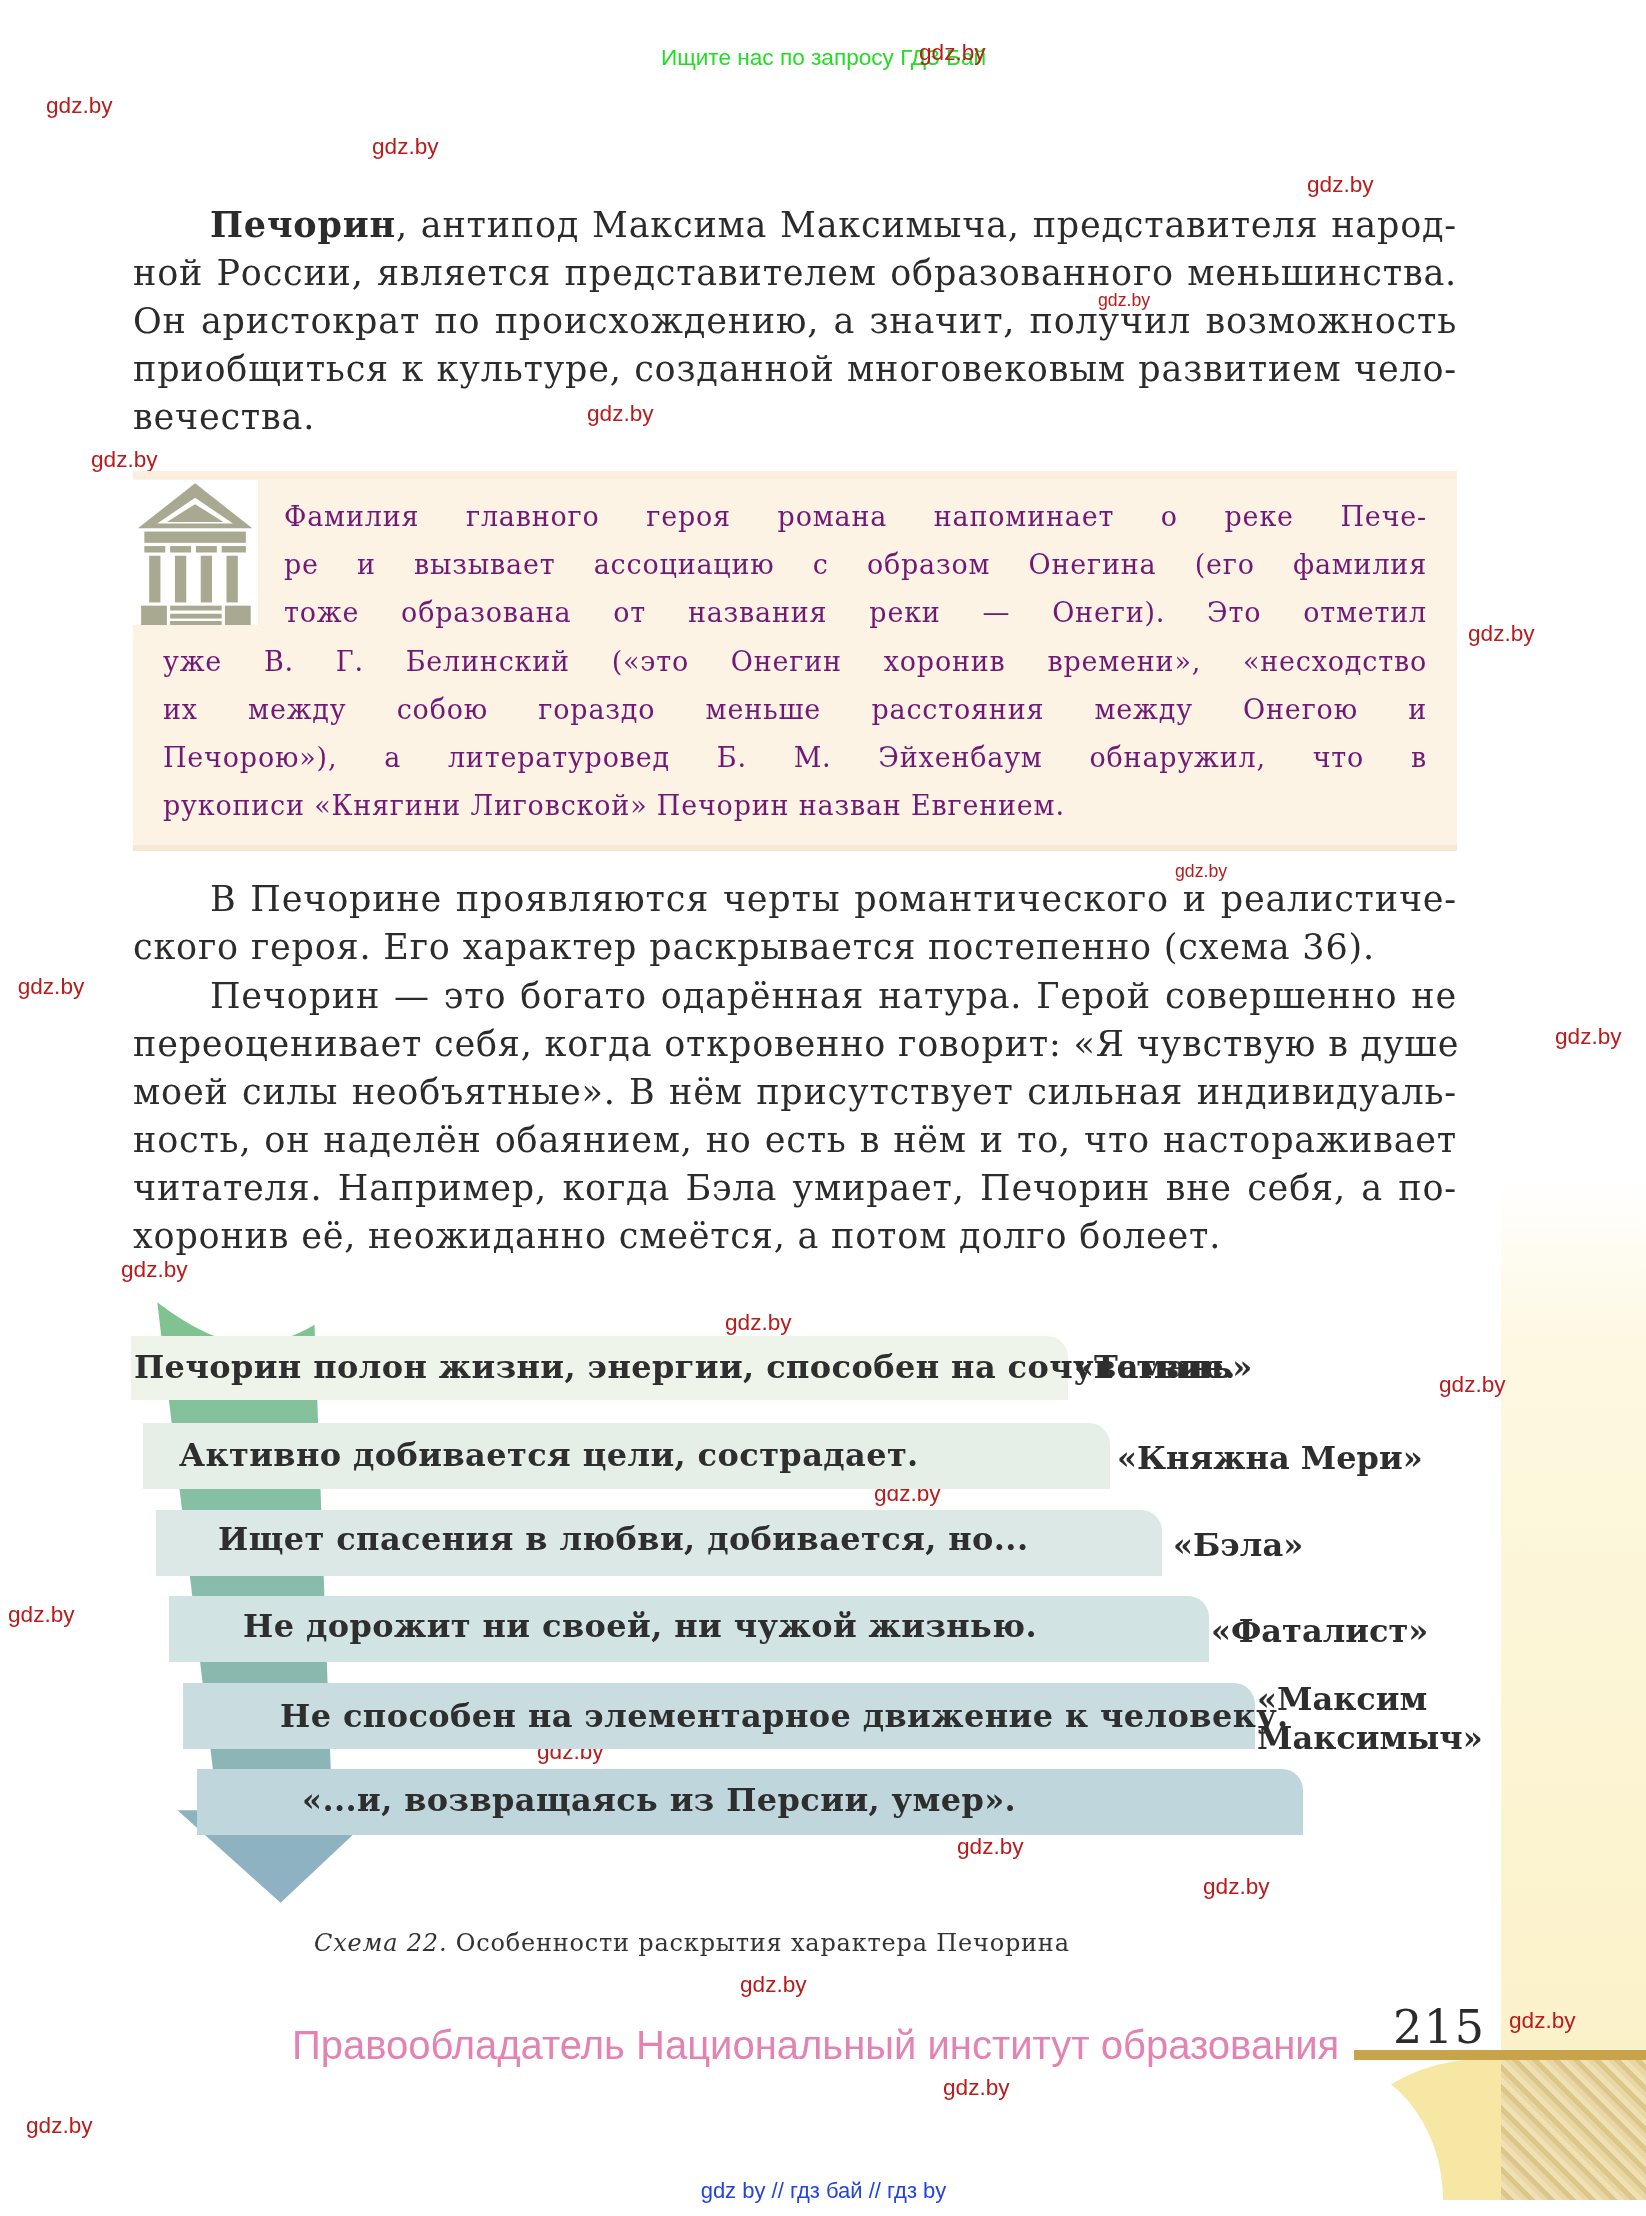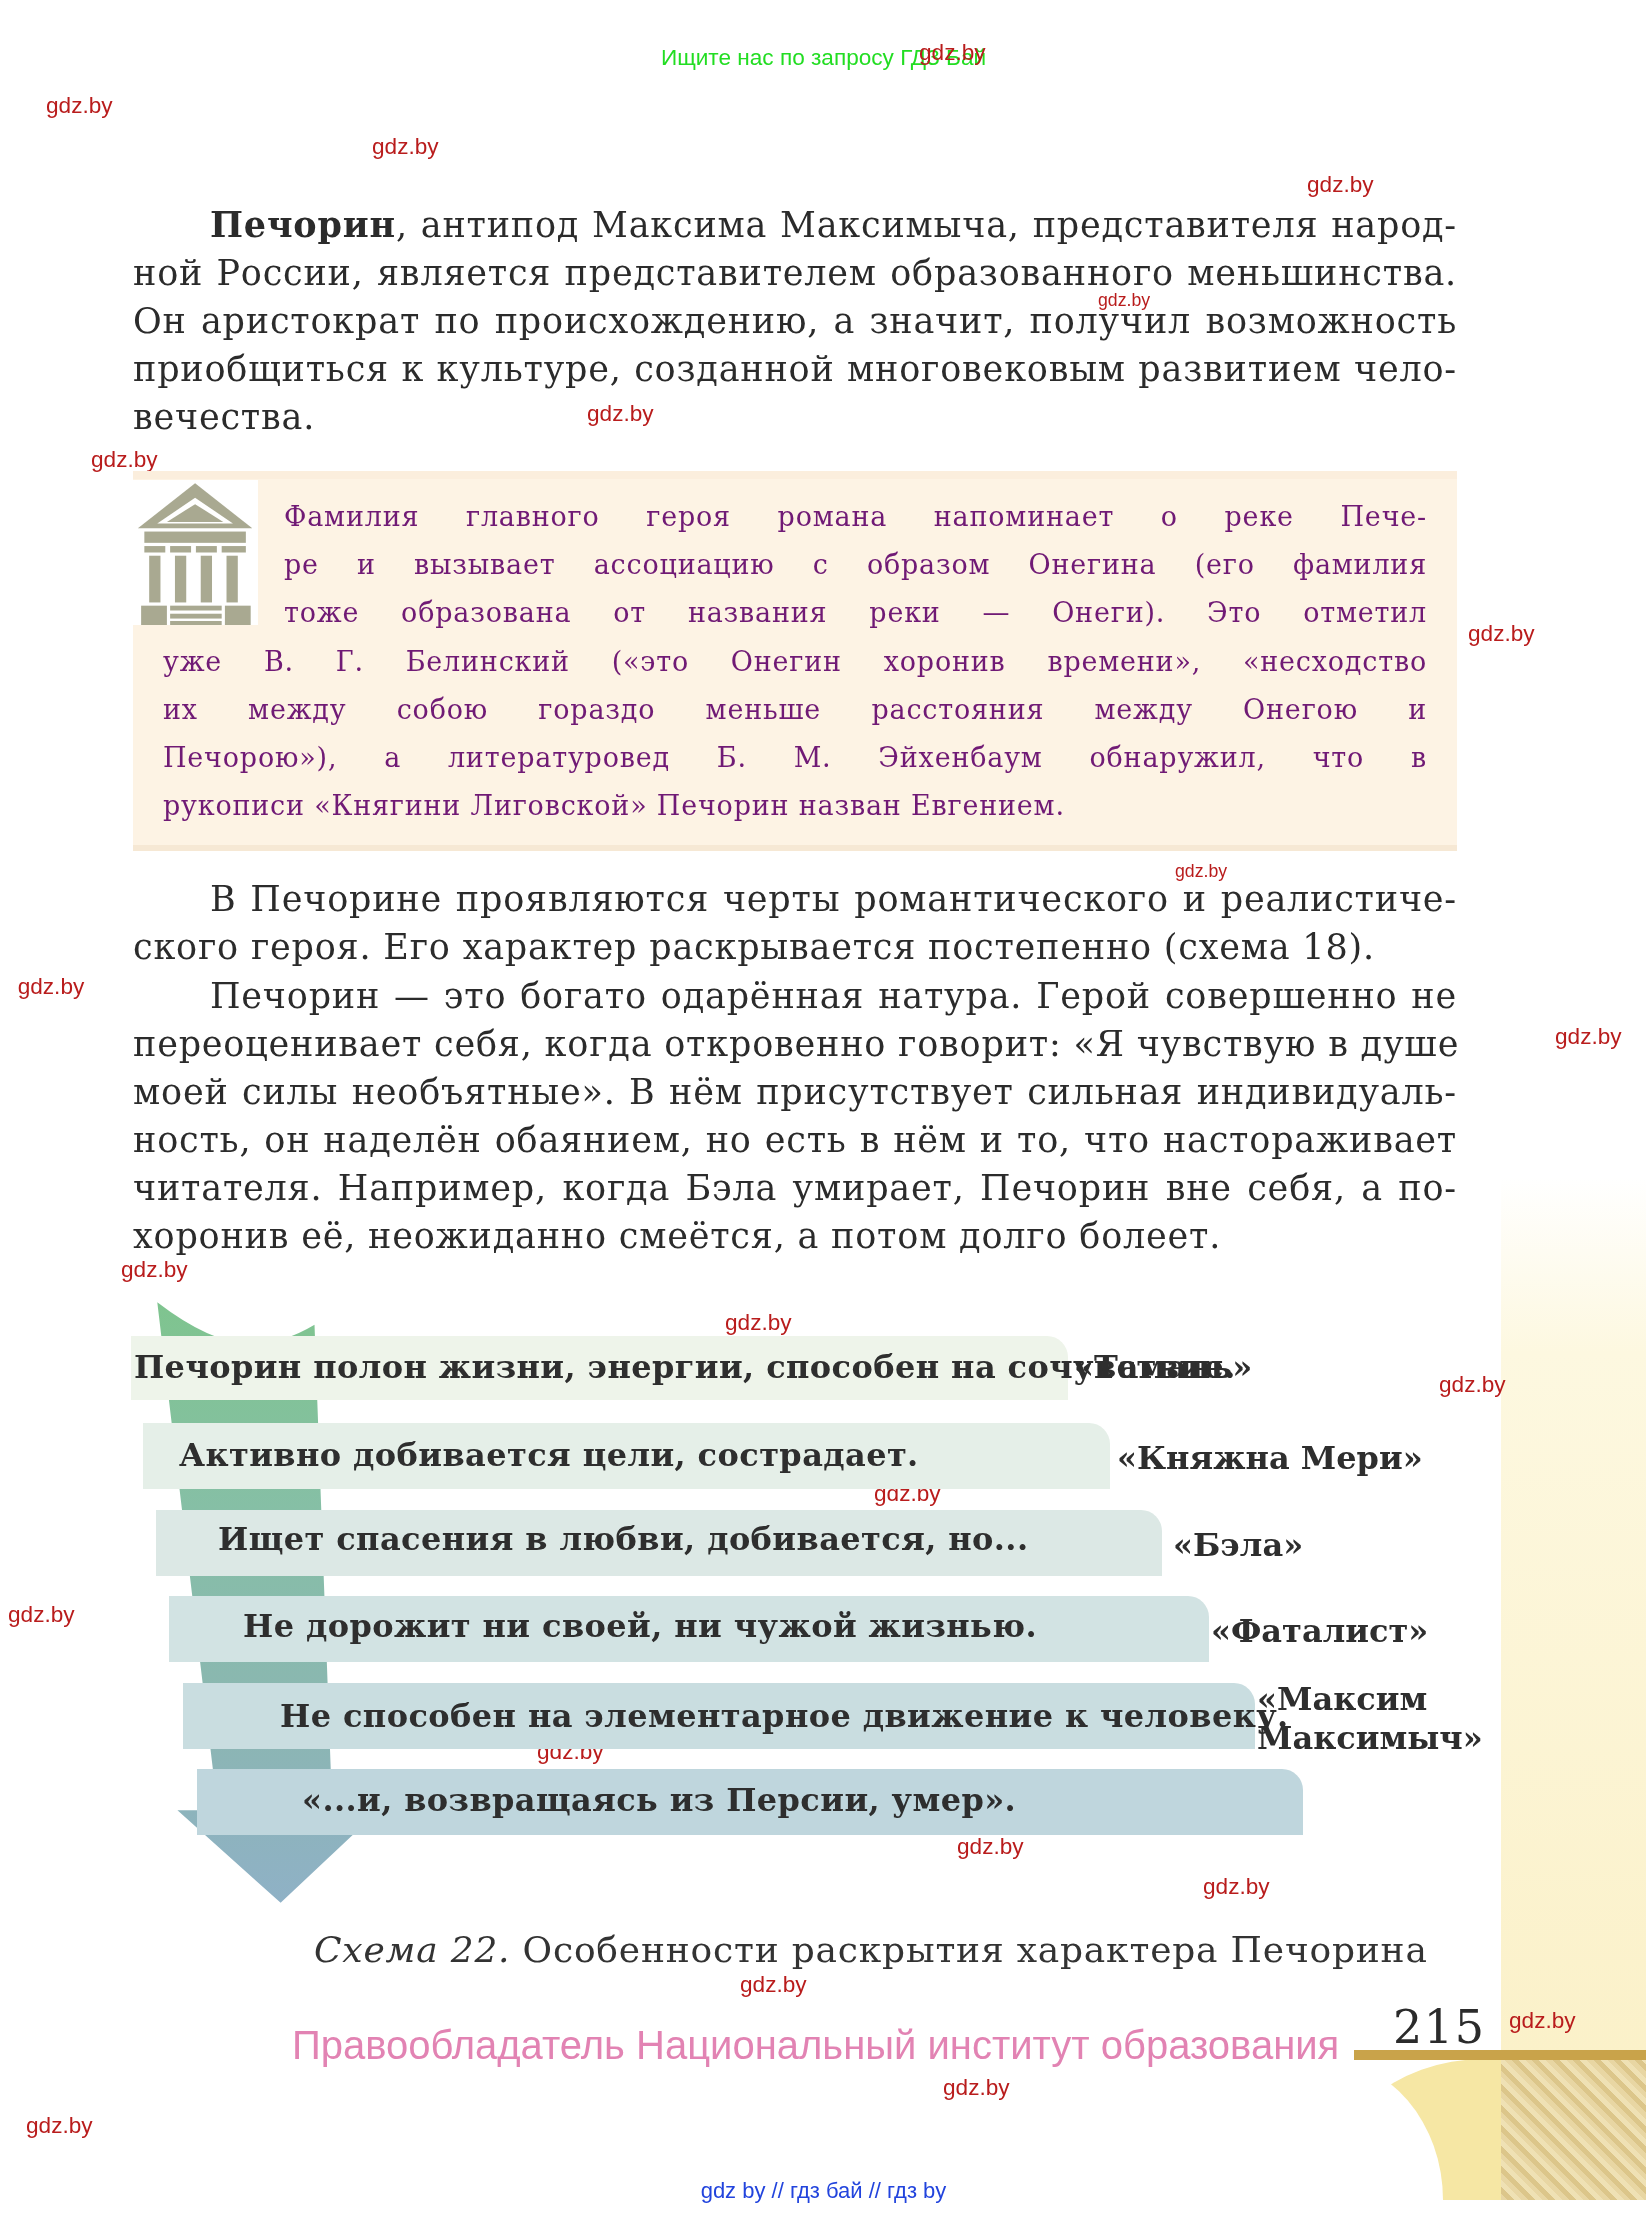--- a/index.html
+++ b/index.html
@@ -19,21 +19,21 @@
   .callout-botbar{position:absolute;left:133px;top:845px;width:1324px;height:6.4px;background:#f6e8d4;}
   .icon-box{position:absolute;left:133px;top:480px;width:125px;height:145px;background:#ffffff;}
   .callout-text{position:absolute;font-size:27px;line-height:48px;letter-spacing:0.8px;color:#701a75;}
   .callout-text .line{display:block;height:48px;white-space:nowrap;text-align:justify;text-align-last:justify;}
   .callout-text .line.last{text-align-last:left;}
   
   .stem{position:absolute;}
   .banner{position:absolute;border-radius:0 21px 0 0;}
   .btxt{position:absolute;font-weight:bold;font-size:32px;white-space:nowrap;color:#2e2e2e;letter-spacing:0.4px;}
   .blabel{position:absolute;font-weight:bold;font-size:32px;white-space:nowrap;color:#2e2e2e;line-height:39px;}
-  .caption{position:absolute;left:314px;top:1929px;font-size:36px;letter-spacing:0.8px;color:#333;white-space:nowrap;}
+  .caption{position:absolute;left:314px;top:1929px;font-size:24px;letter-spacing:0.8px;color:#333;white-space:nowrap;}
   .caption i{font-style:italic;}
   .pagenum{position:absolute;left:1393px;top:2000px;font-size:46px;color:#2b2b2b;letter-spacing:1.6px;}
   .copyright{position:absolute;left:292px;top:2023px;font-family:"Liberation Sans",sans-serif;font-size:40px;color:#e283b3;white-space:nowrap;}
   .footer{position:absolute;left:0;width:1647px;top:2178px;text-align:center;font-family:"Liberation Sans",sans-serif;font-size:22px;color:#2244dd;}
   .deco-col{position:absolute;left:1501px;top:1177px;width:146px;height:878px;
             background:linear-gradient(180deg,#ffffff 0%,#fdf8e0 20%,#fbf1c9 100%);}
   .deco-gold{position:absolute;left:1354px;top:2050px;width:293px;height:9.7px;background:#c9a34a;}
   .deco-tex{position:absolute;left:1501px;top:2059px;width:146px;height:141px;
             background:repeating-linear-gradient(45deg,#e8d6a3 0 4.8px,#dcc68a 4.8px 9.7px,#efe1b4 9.7px 14.5px);}
   .deco-curve{position:absolute;left:1322px;top:2059px;width:179px;height:141px;
@@ -115,21 +115,21 @@
 </div>
 <div class="callout-text" style="left:163px;top:638px;width:1264px;">
   <span class="line">уже В. Г. Белинский («это Онегин хоронив времени», «несходство</span>
   <span class="line">их между собою гораздо меньше расстояния между Онегою и</span>
   <span class="line">Печорою»), а литературовед Б. М. Эйхенбаум обнаружил, что в</span>
   <span class="line last">рукописи «Княгини Лиговской» Печорин назван Евгением.</span>
 </div>
 
 <div class="para" style="top:875px;">
   <span class="line indent">В Печорине проявляются черты романтического и реалистиче-</span>
-  <span class="line last">ского героя. Его характер раскрывается постепенно (схема 18).</span>
+  <span class="line last">ского героя. Его характер раскрывается постепенно (схема 36).</span>
 </div>
 
 <div class="para" style="top:972px;">
   <span class="line indent">Печорин — это богато одарённая натура. Герой совершенно не</span>
   <span class="line">переоценивает себя, когда откровенно говорит: «Я чувствую в душе</span>
   <span class="line">моей силы необъятные». В нём присутствует сильная индивидуаль-</span>
   <span class="line">ность, он наделён обаянием, но есть в нём и то, что настораживает</span>
   <span class="line">читателя. Например, когда Бэла умирает, Печорин вне себя, а по-</span>
   <span class="line last">хоронив её, неожиданно смеётся, а потом долго болеет.</span>
 </div>

